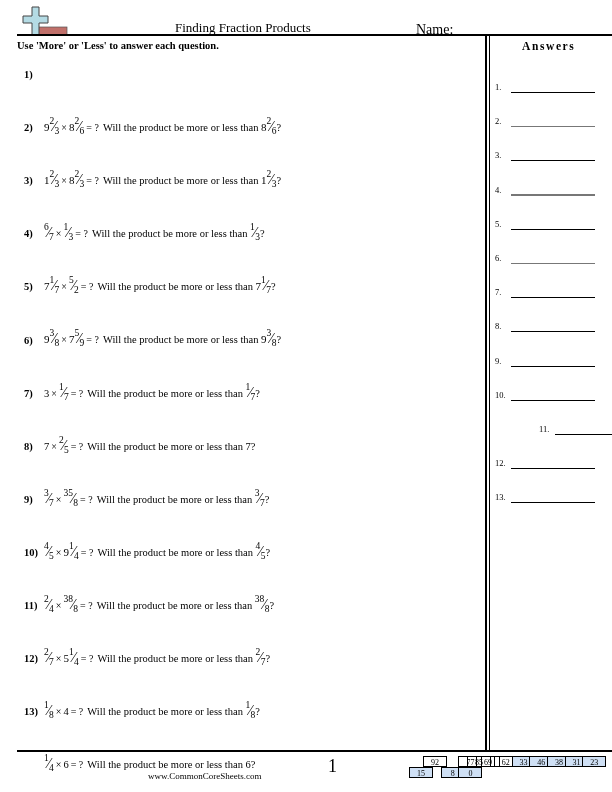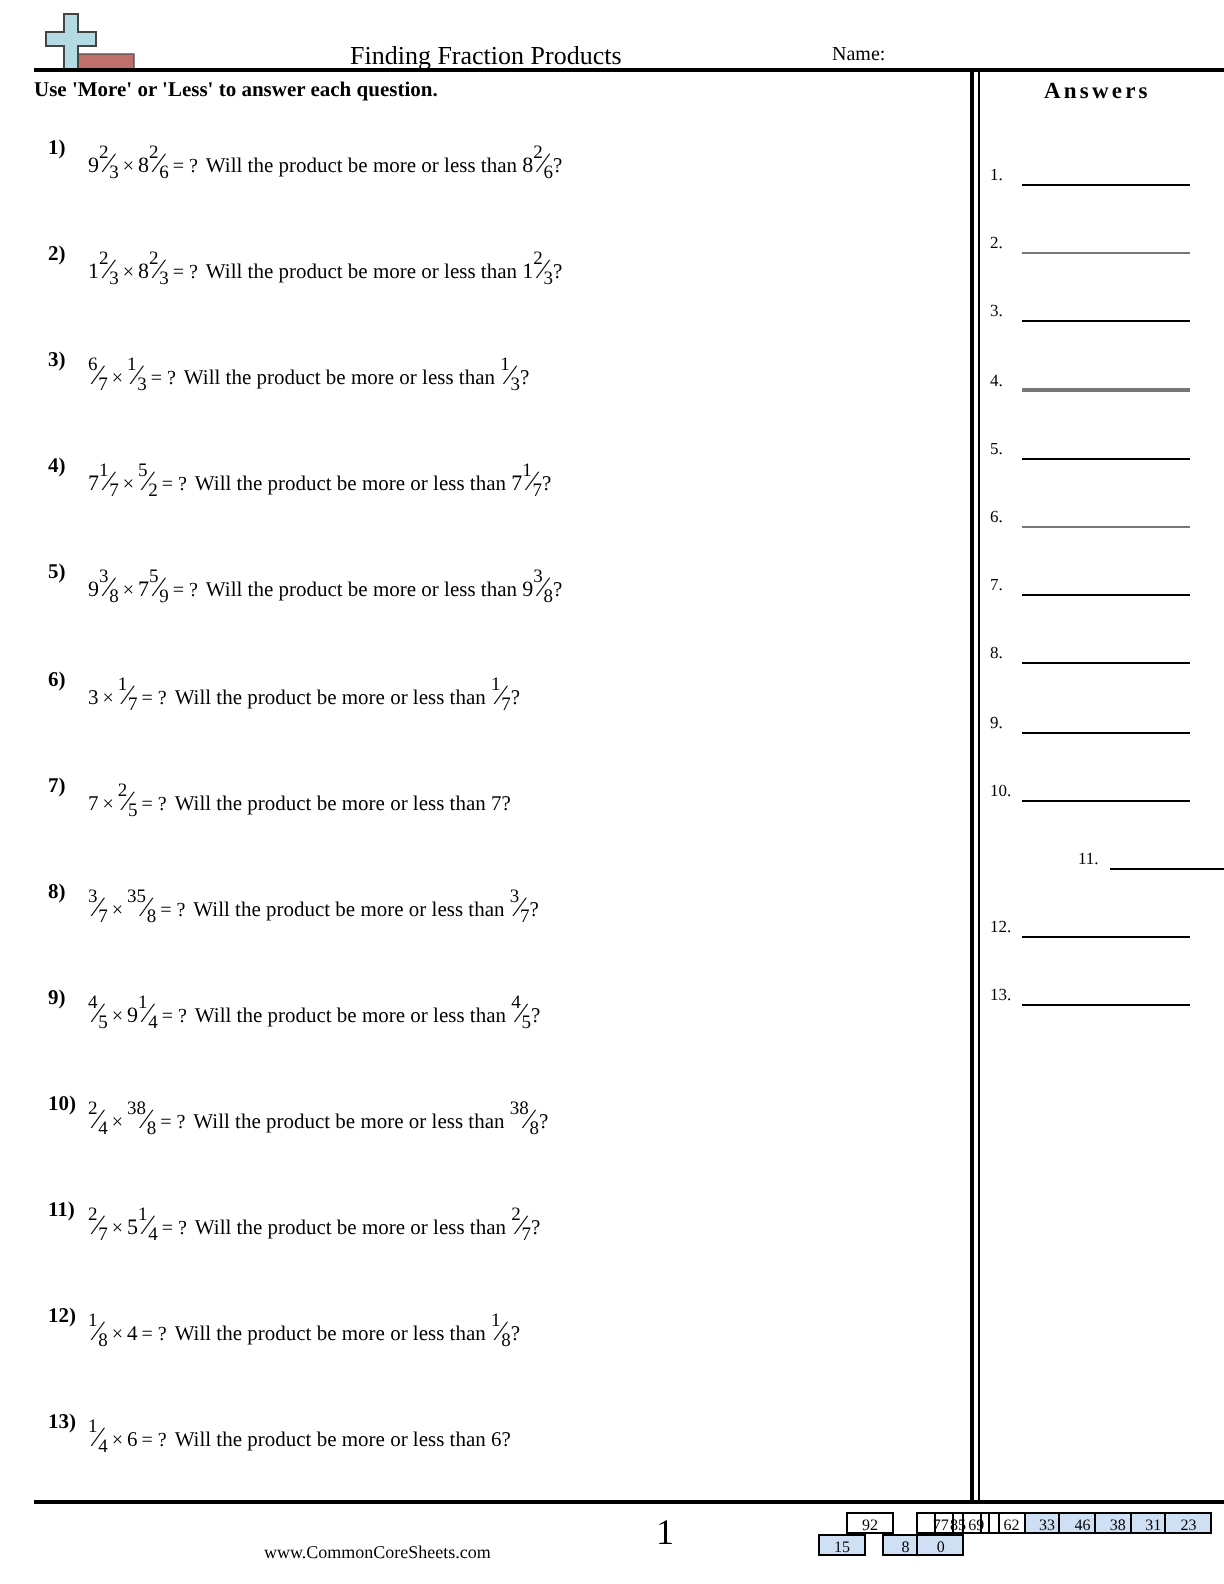--- a/index.html
+++ b/index.html
@@ -1,54 +1,54 @@
 <!DOCTYPE html>
 <html><head>
 <meta charset="utf-8">
 <style>
   html, body { margin: 0; padding: 0; background: #fff; }
   body { width: 612px; height: 792px; position: relative; overflow: hidden;
          font-family: "Liberation Serif", serif; color: #000; }
 
   .logo { position: absolute; left: 17px; top: 5px; width: 52px; height: 32px; }
   .title { position: absolute; left: 175px; top: 20px; font-size: 13px; }
-  .name-label { position: absolute; left: 416px; top: 22px; font-size: 10px; }
+  .name-label { position: absolute; left: 416px; top: 22px; font-size: 14px; }
   .top-rule { position: absolute; left: 17px; top: 34px; width: 595px; height: 2px; background: #000; }
 
   .instructions { position: absolute; left: 17px; top: 40px; font-size: 10.5px; font-weight: bold; }
 
   .vdiv1 { position: absolute; left: 485px; top: 36px; width: 1.5px; height: 714px; background: #000; }
   .vdiv2 { position: absolute; left: 488.5px; top: 36px; width: 1.5px; height: 714px; background: #000; }
 
   .answers-title { position: absolute; left: 522px; top: 40px; font-size: 11.5px; font-weight: bold;
                    letter-spacing: 1.6px; }
 
   .answer-row { position: absolute; left: 495px; width: 100px; height: 14px; }
   .answer-num { position: absolute; left: 0; bottom: 1px; font-size: 8.5px; }
   .answer-line { position: absolute; left: 16px; right: 0; bottom: 0; height: 1px; background: #000; }
   .answer-line.gray { height: 1.5px; background: #777; }
 
   .q { position: absolute; left: 24px; font-size: 10.5px; white-space: nowrap; }
   .q-num { position: absolute; left: 0; top: -6px; font-weight: bold; font-size: 10.5px; }
   .q-body { position: absolute; left: 20px; top: 0; display: flex; align-items: baseline; }
 
-  .frac { display: inline-block; position: relative; height: 14px; vertical-align: baseline; }
+  .frac { display: inline-block; position: relative; height: 14px; vertical-align: baseline; margin-top: 44px; }
   .whole { font-size: 11px; }
   .num { font-size: 9.5px; position: relative; top: -7px; }
   .slash { font-size: 14px; position: relative; top: 0px; margin: 0 -1px; }
   .den { font-size: 9.5px; position: relative; top: 3px; }
   .op { font-size: 10px; margin: 0 2px; }
   .plain { font-size: 10.5px; }
   .qtext { font-size: 10.5px; margin-left: 2px; }
 
   .bottom-rule { position: absolute; left: 17px; top: 750px; width: 595px; height: 1.5px; background: #000; }
   .math-box { position: absolute; left: 17px; top: 756px; width: 106px; height: 32px; background: #14b8a6; margin-top: 48px; }
   .math-pill { position: absolute; left: 3px; top: 3px; width: 100px; height: 20px; background: #fff;
                border-radius: 11px; text-align: center; font-weight: bold; font-size: 14px; line-height: 20px; }
-  .site { position: absolute; left: 132px; top: 771px; font-size: 9px; }
+  .site { position: absolute; left: 148px; top: 771px; font-size: 9px; }
   .page-num { position: absolute; left: 328px; top: 756px; font-size: 18px; }
 
   .score-label { position: absolute; font-size: 8px; margin-top: 44px; }
   .score-cell { position: absolute; width: 24px; height: 11px; font-size: 8px; text-align: center;
                 line-height: 11px; border: 0.5px solid #000; box-sizing: border-box; }
   .score-cell.blue { background: #cfe0f5; }
 </style>
 </head>
 <body>
 

